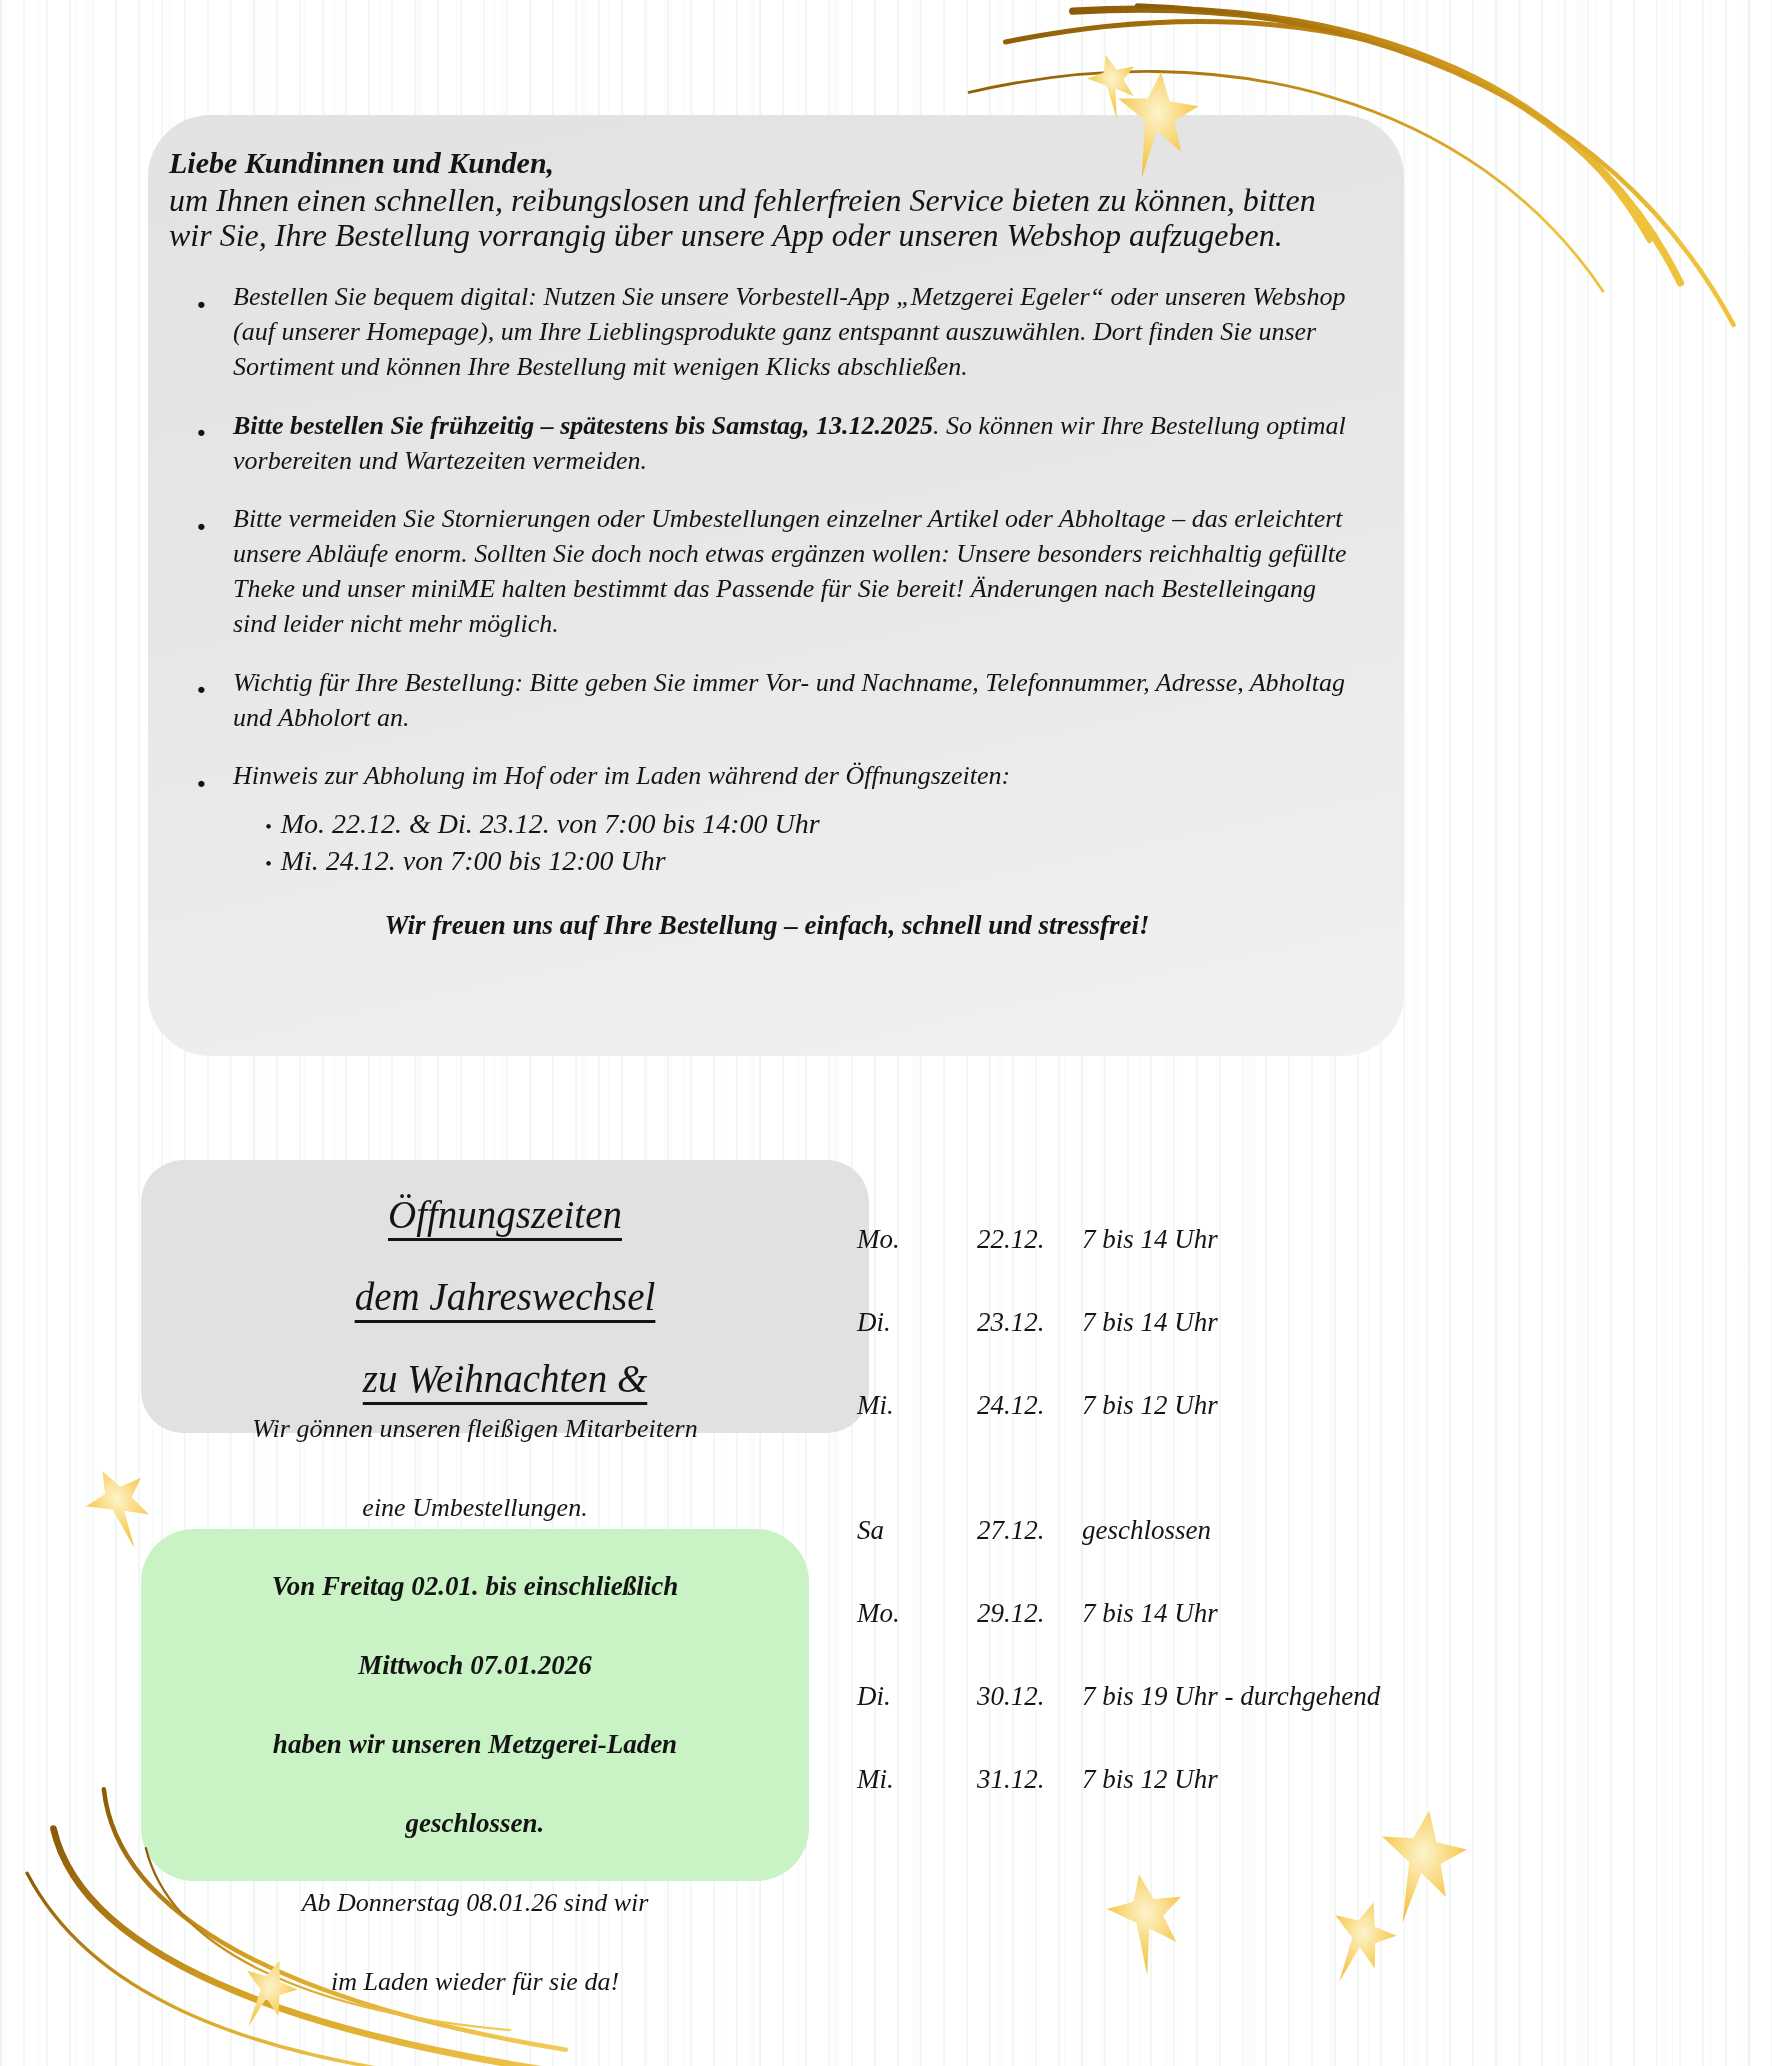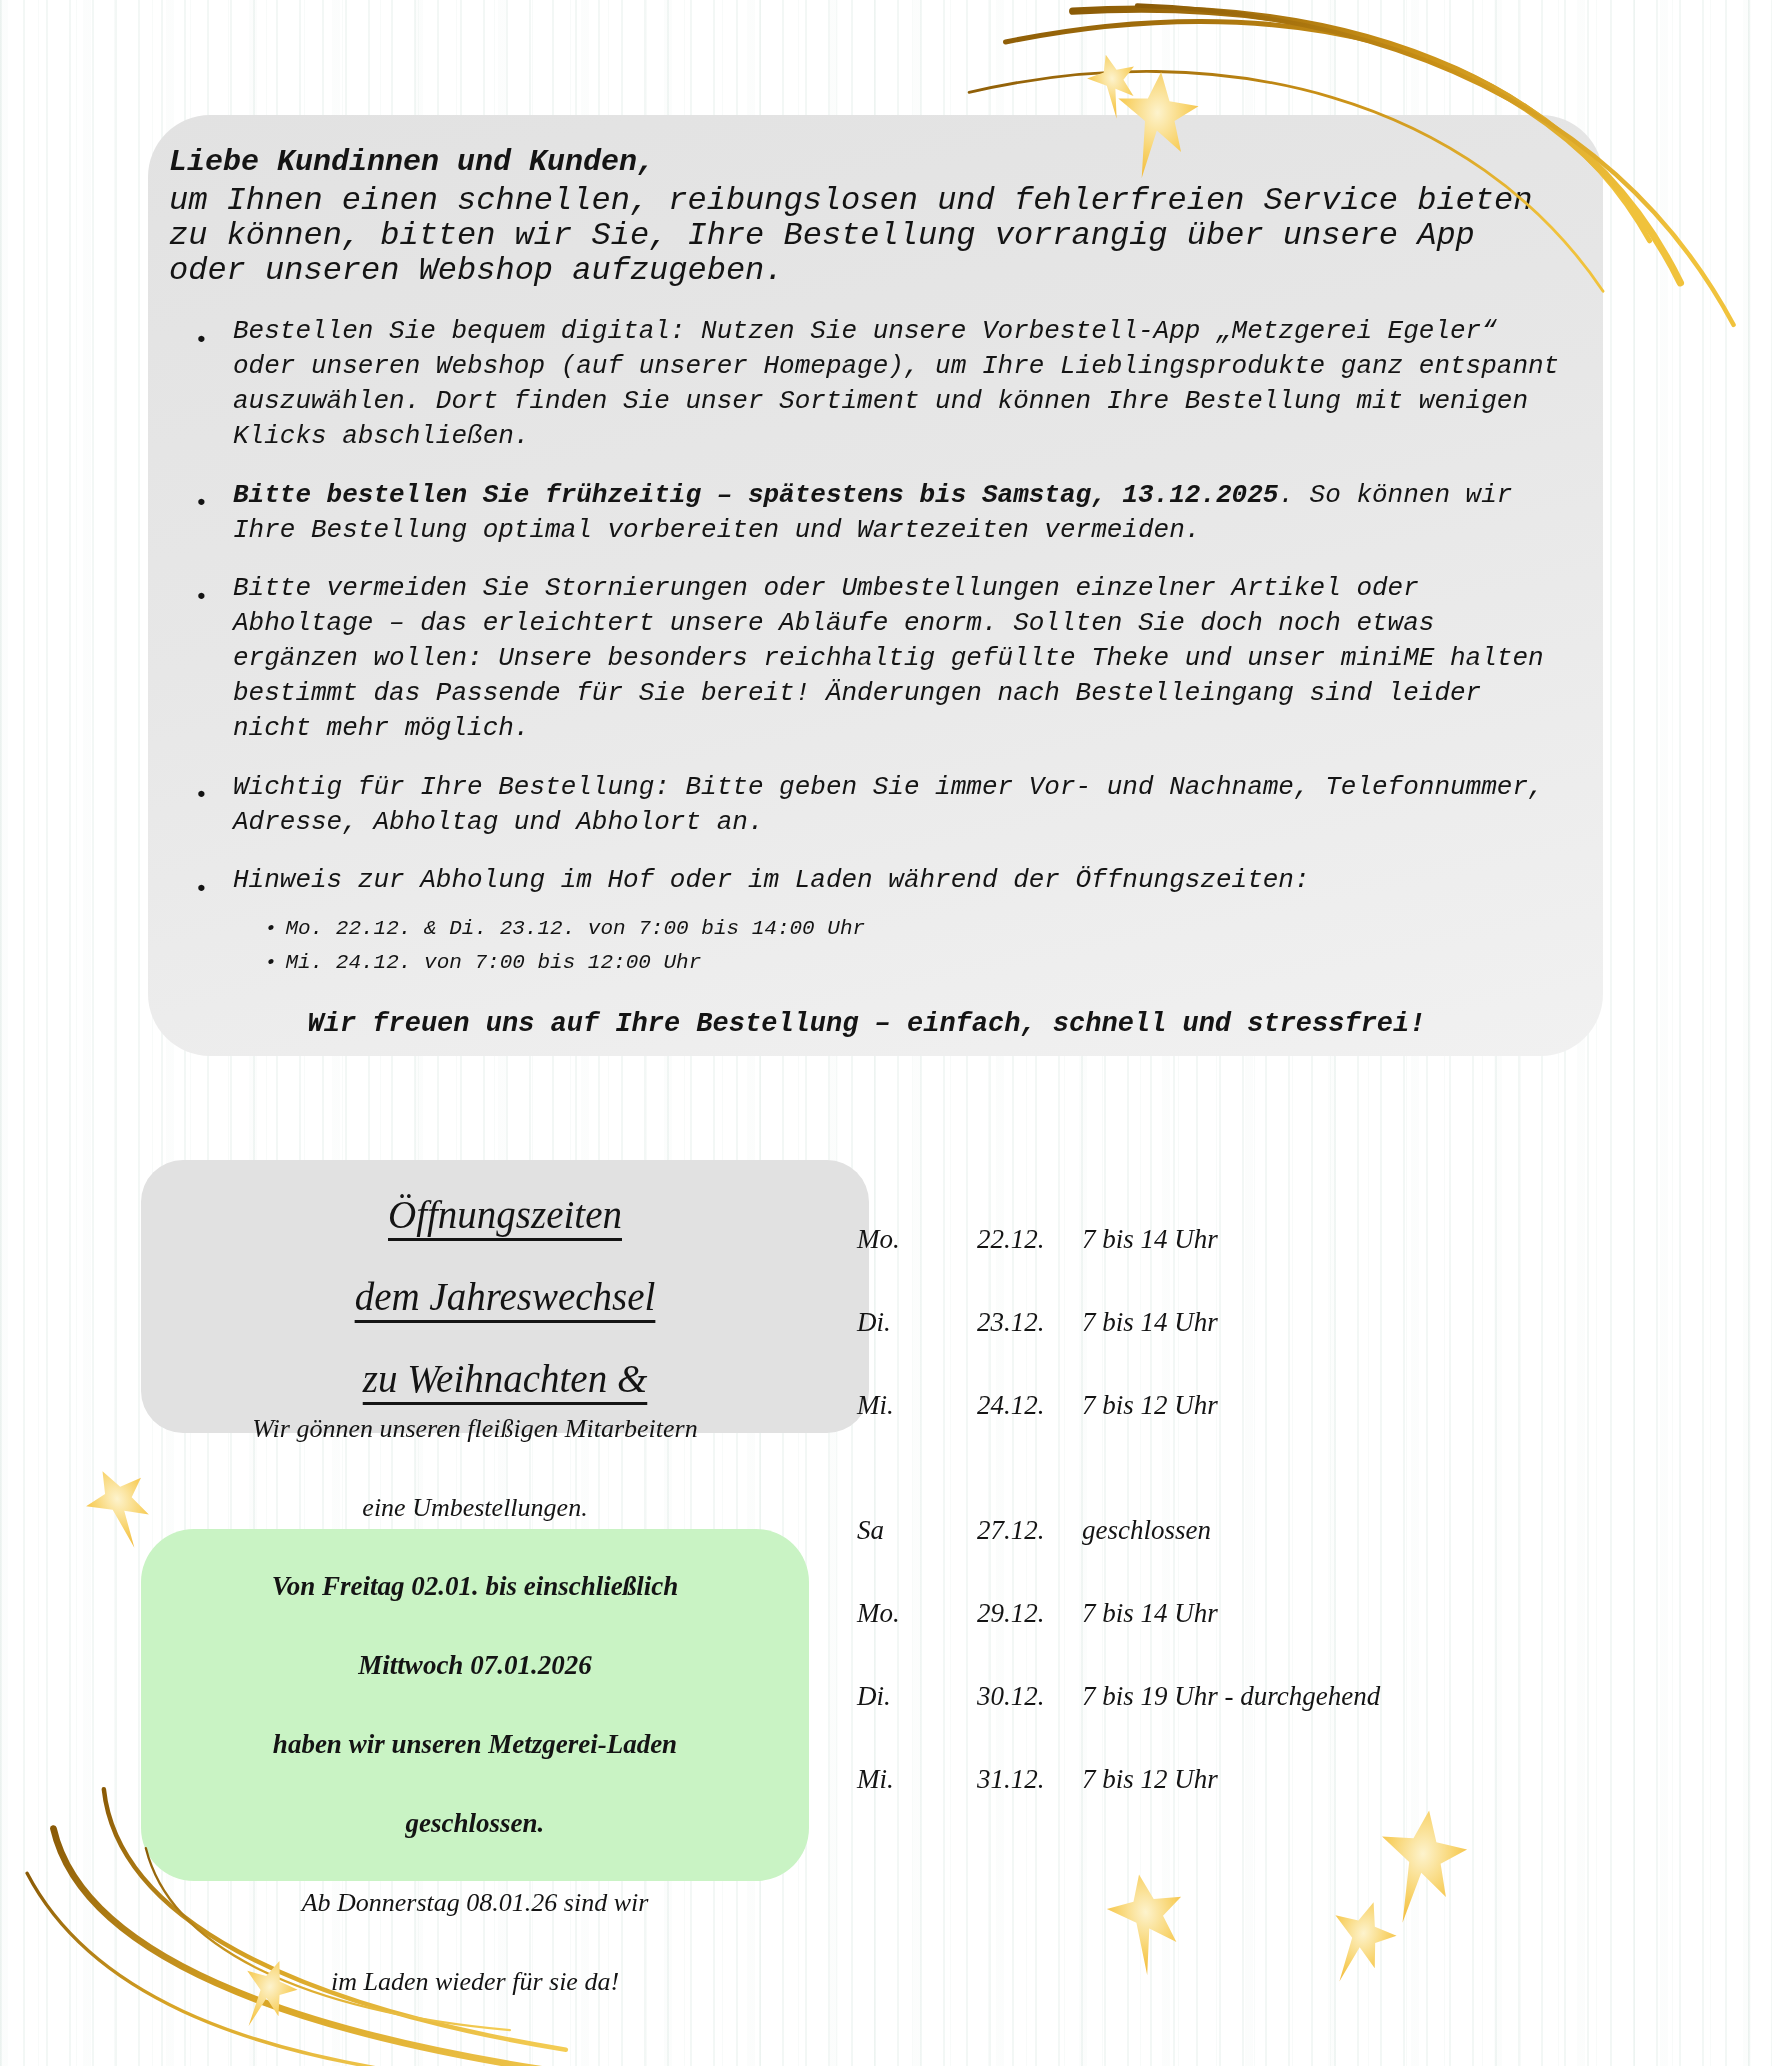--- a/index.html
+++ b/index.html
@@ -12,35 +12,34 @@
     color:#141414;
     background-color:#ffffff;
     background-image:
       repeating-linear-gradient(90deg, rgba(199,219,211,0.22) 0 1.7px, transparent 1.7px 23px),
       repeating-linear-gradient(90deg, rgba(206,224,218,0.14) 0 1.1px, transparent 1.1px 38px),
       repeating-linear-gradient(90deg, rgba(221,233,228,0.10) 0 7.8px, transparent 7.8px 83px);
   }
 
   
   .main-box{
-    position:absolute;left:148px;top:115px;width:1455px;height:941px;
+    position:absolute;left:148px;top:115px;width:1256px;height:941px;
     border-radius:62px;
     background:linear-gradient(168deg,#e2e2e2 0%,#e7e7e7 45%,#f1f1f1 100%);
-    font-family:Liberation Mono, monospace;
   }
   .main-box-inner{padding:29px 39px 0 21px;}
   .notice-title{font-size:30px;font-weight:700;line-height:37px;}
   .notice-intro{font-size:32px;line-height:35px;margin:2.2px 0 26px 0;}
   ul.bullets{list-style:none;margin:0;padding:0 0 0 64px;}
   ul.bullets>li{position:relative;font-size:26px;line-height:35px;margin-bottom:23.5px;}
   ul.bullets>li::before{
     content:"●";position:absolute;left:-36px;top:7.8px;font-size:14.6px;font-style:normal;color:#141414;
   }
   .subitems{margin:13.4px 0 0 32px;}
-  .subitem{font-size:21px;line-height:34px;}
+  .subitem{font-size:28px;line-height:34px;}
   .subitem::before{content:"•";font-size:19px;margin-right:9px;}
   .closing-line{font-size:27px;font-weight:700;text-align:center;margin-top:29px;}
   b{font-weight:700;}
 
   
   .hours-box{
     position:absolute;left:141px;top:1160px;width:728px;height:273px;
     border-radius:42px;background:#e1e1e1;
     display:flex;flex-direction:column;justify-content:center;align-items:center;
   }

